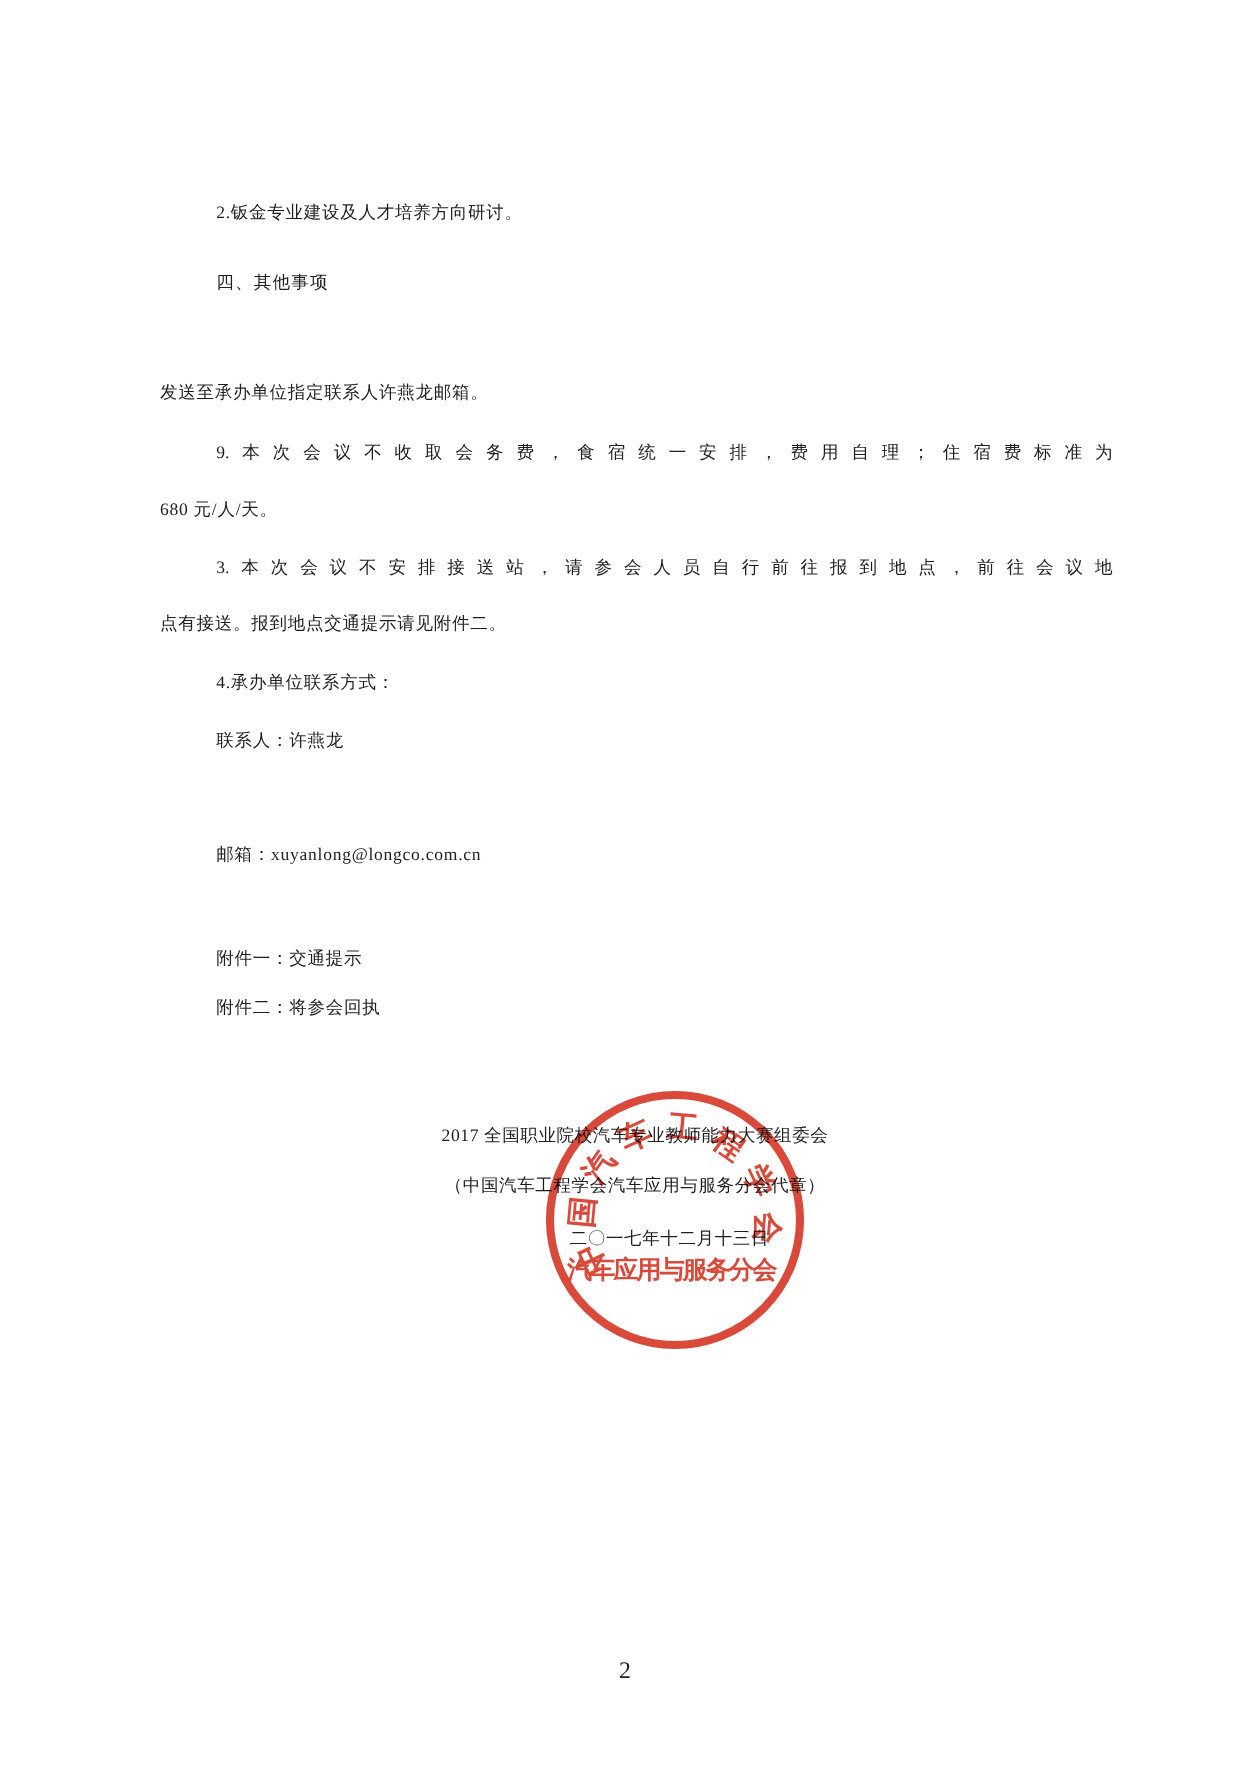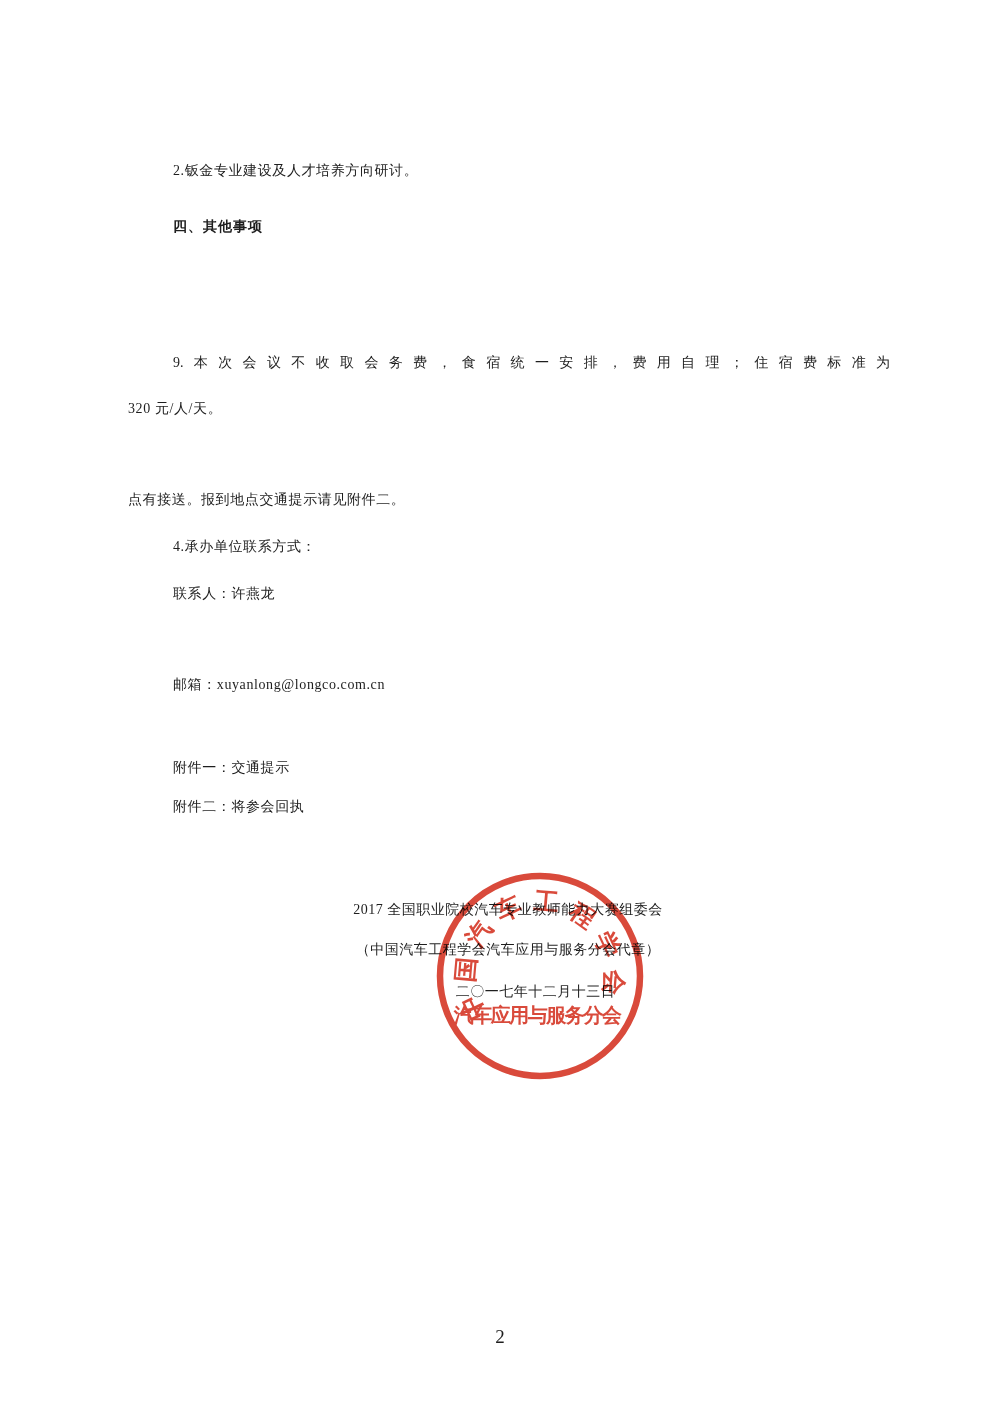--- a/index.html
+++ b/index.html
@@ -20,21 +20,21 @@
     letter-spacing:0.6px;
     white-space:pre-wrap;
     margin-left:16px;
   }
   .indent{padding-left:45px;}
   .justify{
     letter-spacing:0;
     text-align:justify;
     text-align-last:justify;
   }
-  .bold{font-weight:700;letter-spacing:1px;}
+  .bold{font-weight:400;letter-spacing:1px;}
   .center{
     left:0;right:0;
     text-align:center;
     letter-spacing:0.5px;
   }
   .date-line{padding-left:55px;}
   .page-number{
     position:absolute;
     left:0;right:0;
     text-align:center;
@@ -53,22 +53,24 @@
     font-weight:700;
   }
 </style>
 </head>
 <body>
 
 <div class="page">
 
   <div class="line indent" style="top:156px">2.钣金专业建设及人才培养方向研讨。</div>
   <div class="line indent bold" style="top:212px">四、其他事项</div>
+  <div class="line" style="top:300px">发送至承办单位指定联系人许燕龙邮箱。</div>
   <div class="line indent justify" style="top:348px">9.本次会议不收取会务费，食宿统一安排，费用自理；住宿费标准为</div>
-  <div class="line" style="top:394px">320 元/人/天。</div>
+  <div class="line" style="top:394px">680 元/人/天。</div>
+  <div class="line indent justify" style="top:440px">3.本次会议不安排接送站，请参会人员自行前往报到地点，前往会议地</div>
   <div class="line" style="top:485px">点有接送。报到地点交通提示请见附件二。</div>
   <div class="line indent" style="top:532px">4.承办单位联系方式：</div>
   <div class="line indent" style="top:579px">联系人：许燕龙</div>
   <div class="line indent" style="top:670px">邮箱：xuyanlong@longco.com.cn</div>
   <div class="line indent" style="top:753px">附件一：交通提示</div>
   <div class="line indent" style="top:792px">附件二：将参会回执</div>
 
   <div class="line center" style="top:895px">2017 全国职业院校汽车专业教师能力大赛组委会</div>
   <div class="line center" style="top:935px">（中国汽车工程学会汽车应用与服务分会代章）</div>
   <div class="line center date-line" style="top:977px">二〇一七年十二月十三日</div>

